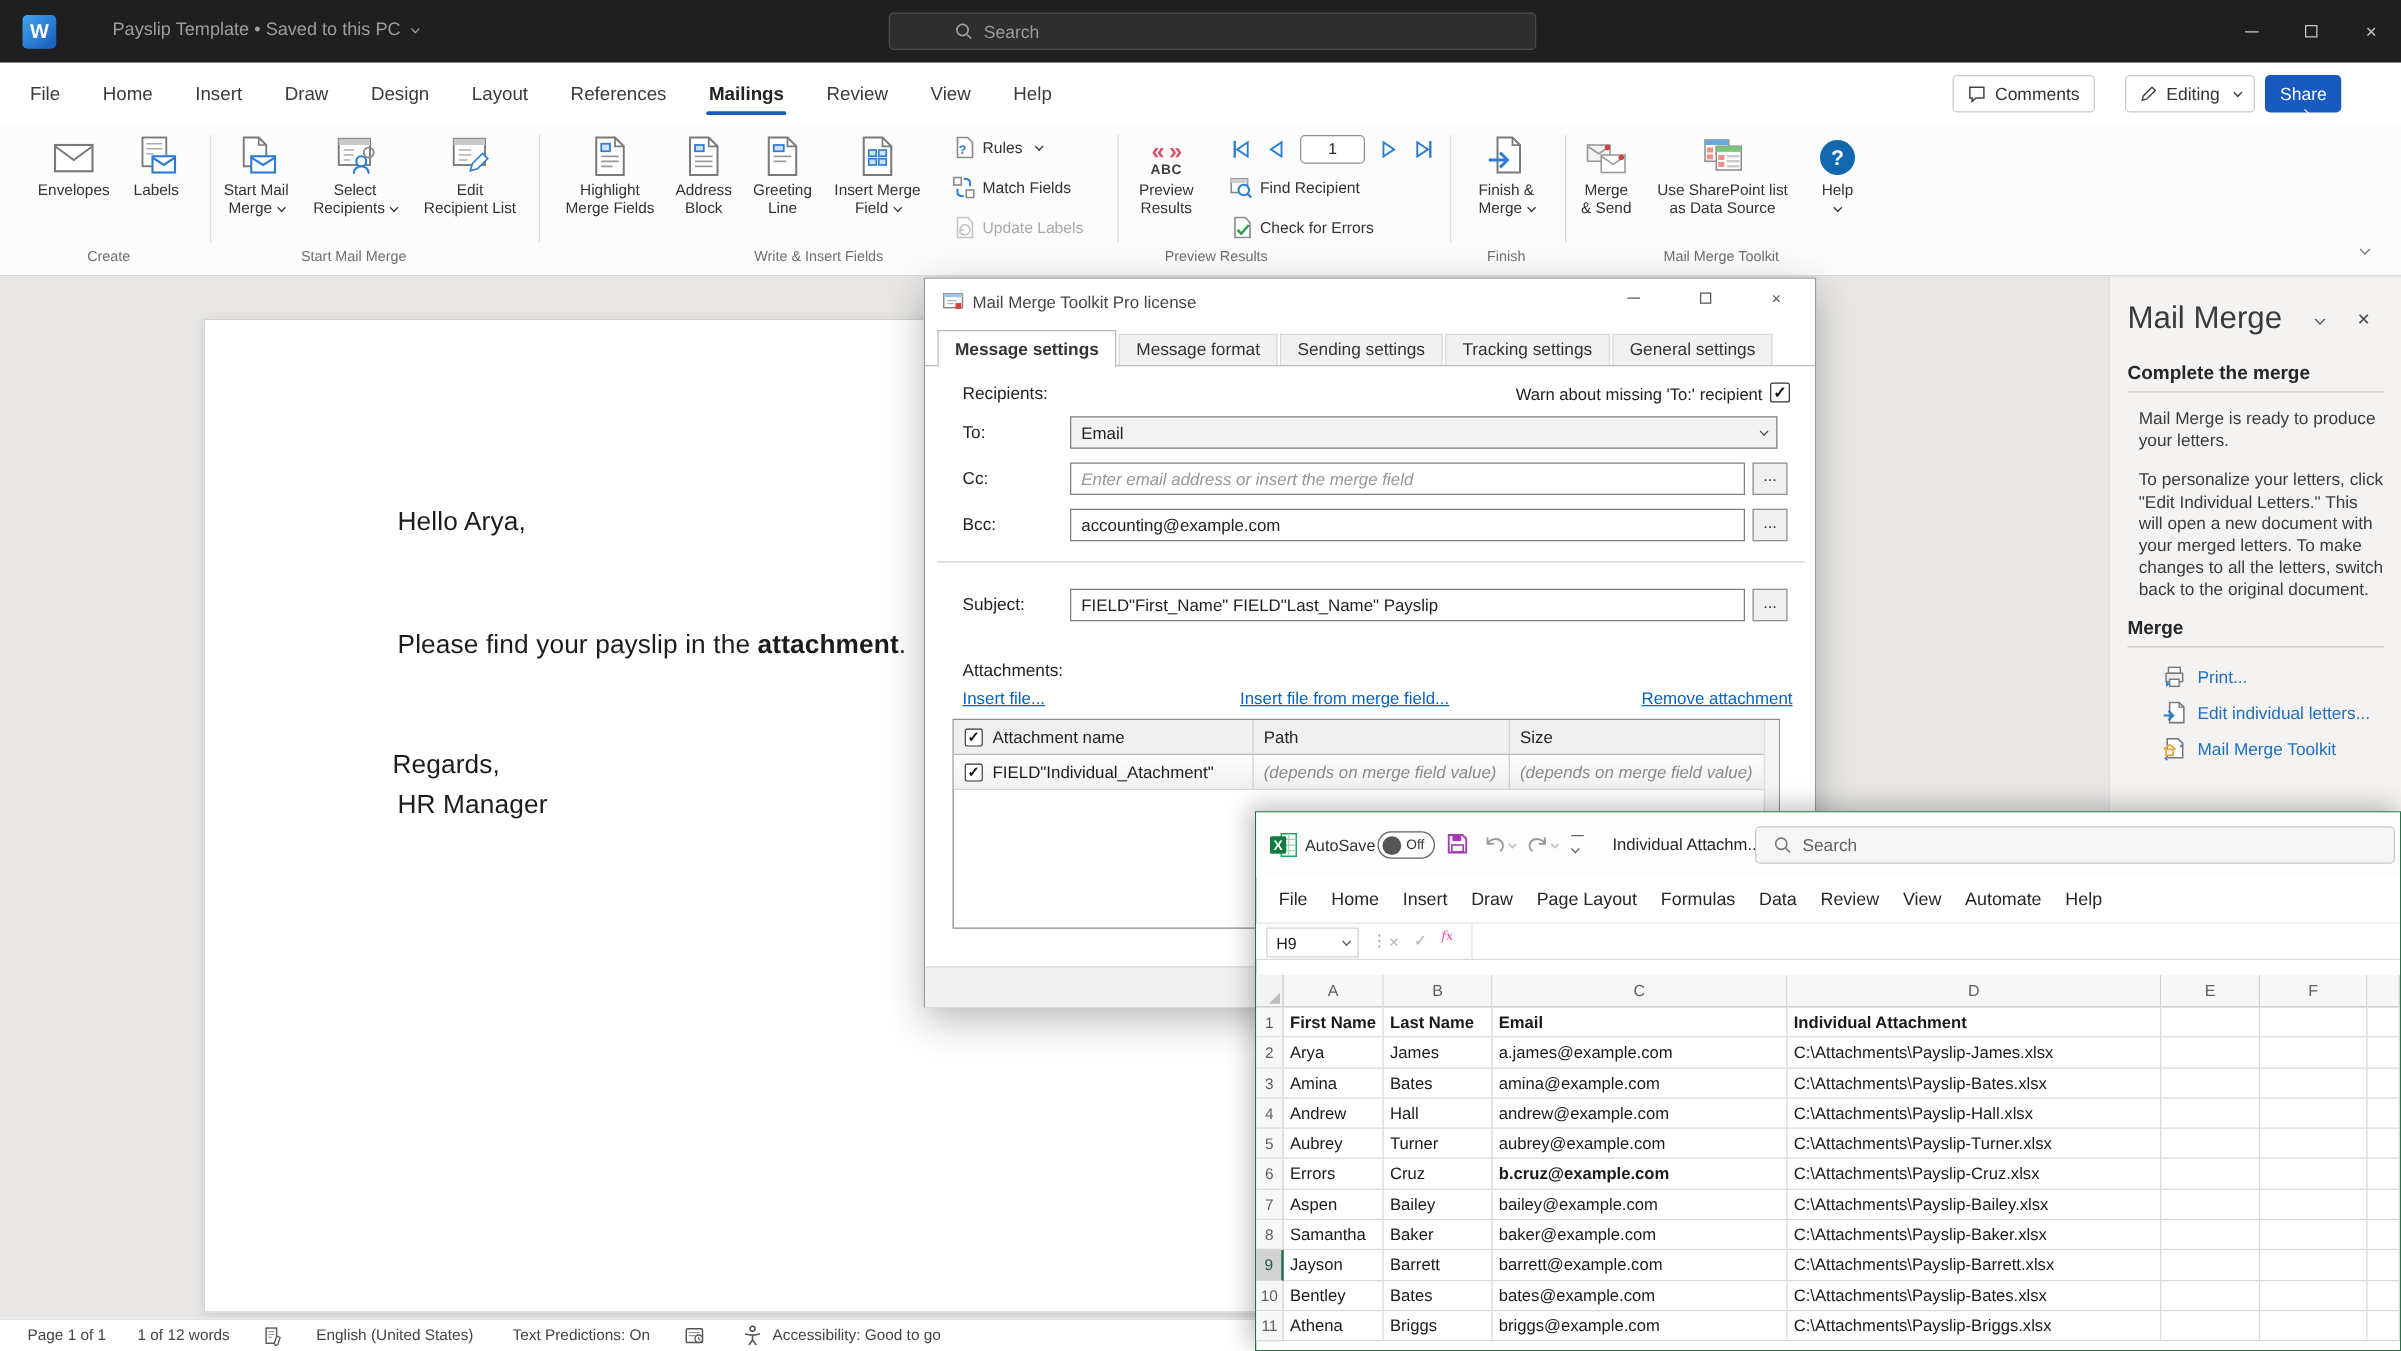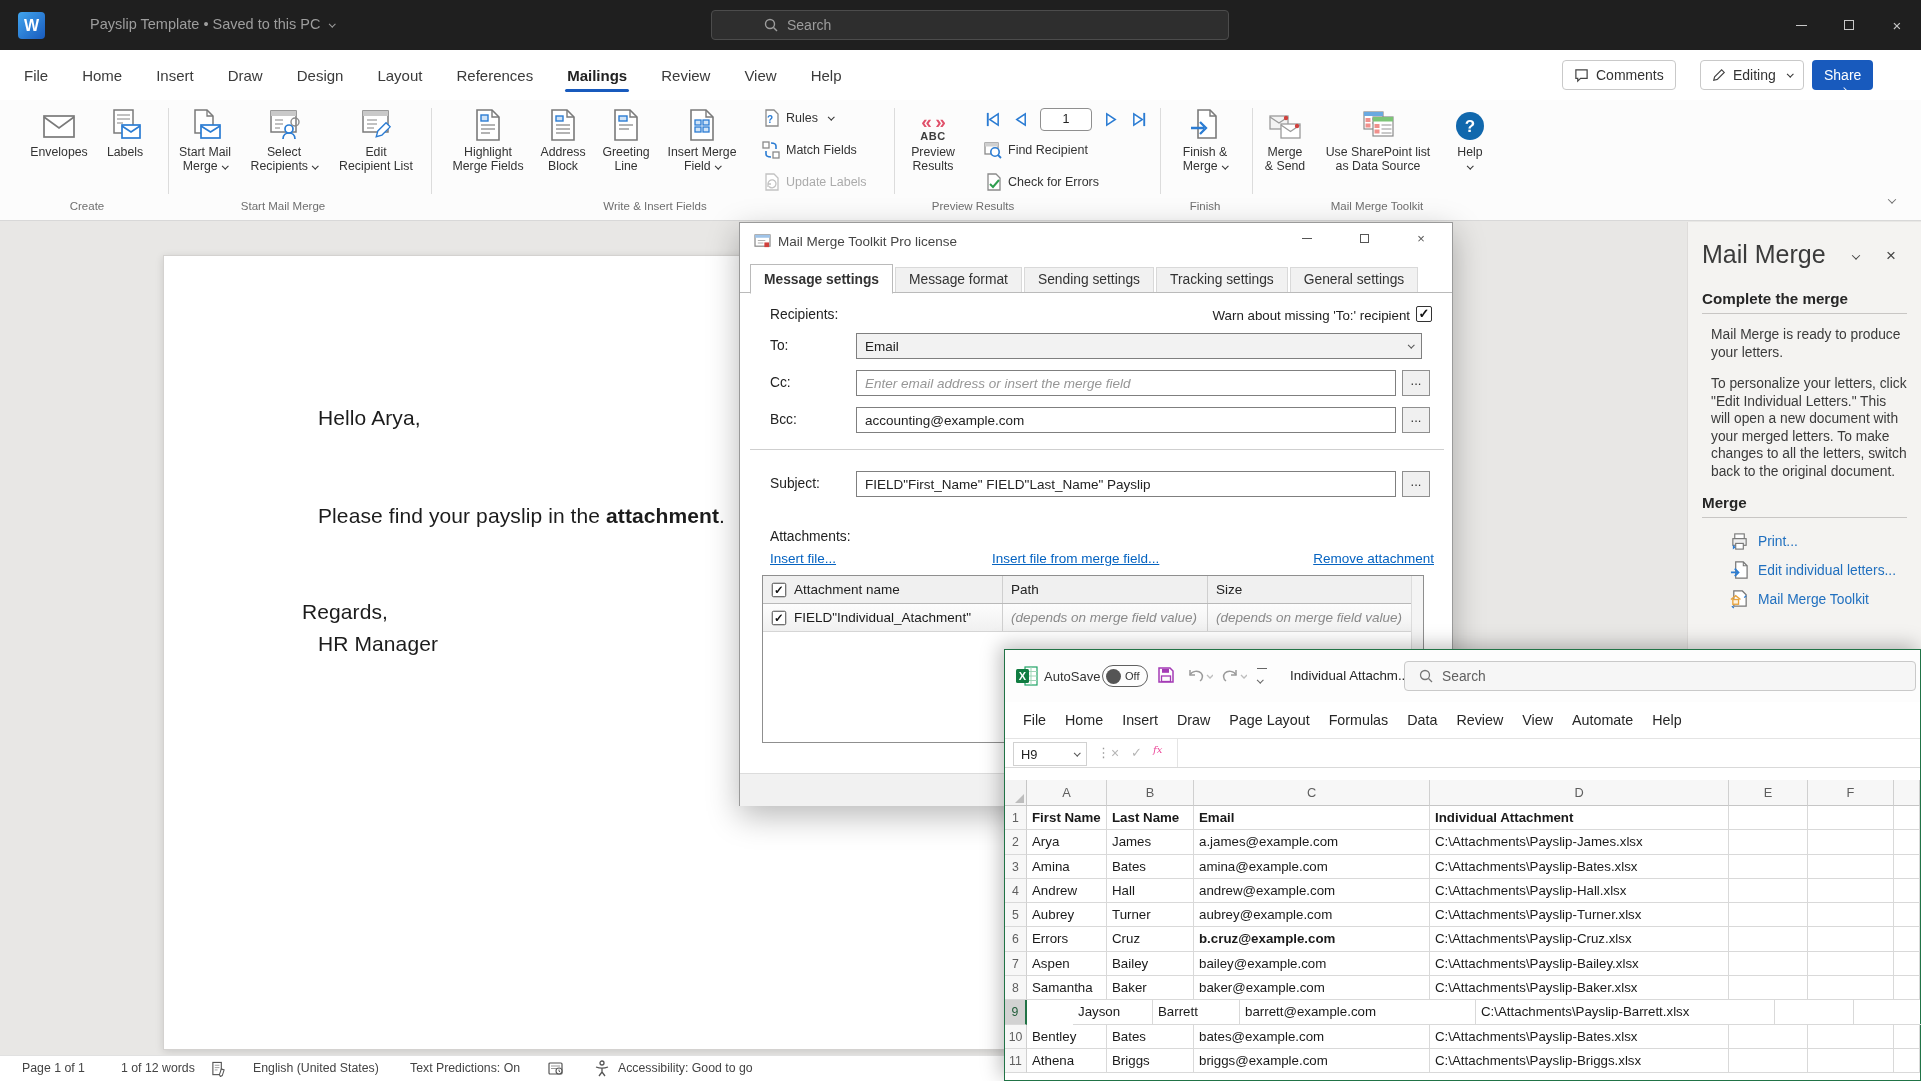--- a/index.html
+++ b/index.html
@@ -402,27 +402,27 @@
     <div class="glabel" style="left:575px;width:160px;">Write &amp; Insert Fields</div>
     <div class="glabel" style="left:903px;width:140px;">Preview Results</div>
     <div class="glabel" style="left:1155px;width:100px;">Finish</div>
     <div class="glabel" style="left:1297px;width:160px;">Mail Merge Toolkit</div>
     <span class="chev" style="position:absolute;left:1884px;top:98px;color:#6f6f6f;"></span>
   </div>
 
   <div class="page">
     <div class="doctext" style="left:154px;top:150px;"><span>Hello Arya,</span></div>
     <div class="doctext" style="left:154px;top:248px;"><span>Please find your payslip in the </span><b>attachment</b><span>.</span></div>
-    <div class="doctext" style="left:138px;top:344px;"><span>Regards,</span></div>
+    <div class="doctext" style="left:150px;top:344px;"><span>Regards,</span></div>
     <div class="doctext" style="left:154px;top:376px;"><span>HR Manager</span></div>
   </div>
 
   <div class="statusbar">
     <span class="stitem" style="left:22px;">Page 1 of 1</span>
-    <span class="stitem" style="left:110px;margin-left:11px;">1 of 12 words</span>
+    <span class="stitem" style="left:110px;">1 of 12 words</span>
     <svg class="stitem" style="left:211px;top:5px;" width="15" height="16" viewBox="0 0 16 16">
         <rect x="2" y="1" width="9" height="13" fill="#fff" stroke="#555" stroke-width="1.2"></rect>
         <path d="M4 4h5M4 6.5h5M4 9h3" stroke="#999" stroke-width="1"></path>
         <path d="M9 14l2-6 3 1-2 6-2 1z" fill="#fff" stroke="#555" stroke-width="1.1"></path>
       </svg>
     <span class="stitem" style="left:253px;">English (United States)</span>
     <span class="stitem" style="left:410px;">Text Predictions: On</span>
     <svg class="stitem" style="left:548px;top:5px;" width="16" height="16" viewBox="0 0 16 16">
         <rect x="1" y="2" width="13" height="11" rx="1" fill="#fff" stroke="#555" stroke-width="1.2"></rect>
         <path d="M3 5h9M3 7.5h6" stroke="#999" stroke-width="1"></path>
@@ -722,21 +722,21 @@
             <div class="xc" style="width: 80px;">Samantha</div>
             <div class="xc" style="width: 87px;">Baker</div>
             <div class="xc" style="width: 236px;">baker@example.com</div>
             <div class="xc" style="width: 299px;">C:\Attachments\Payslip-Baker.xlsx</div>
             <div class="xc" style="width: 79px;"></div>
             <div class="xc" style="width: 86px;"></div>
             <div class="xc" style="width: 26px;"></div>
           </div>
           <div class="xrow">
             <div class="xn active">9</div>
-            <div class="xc" style="width: 80px; margin-left: 46px;">Jayson</div>
+            <div class="xc" style="width: 80px;">Jayson</div>
             <div class="xc" style="width: 87px;">Barrett</div>
             <div class="xc" style="width: 236px;">barrett@example.com</div>
             <div class="xc" style="width: 299px;">C:\Attachments\Payslip-Barrett.xlsx</div>
             <div class="xc" style="width: 79px;"></div>
             <div class="xc" style="width: 86px;"></div>
             <div class="xc" style="width: 26px;"></div>
           </div>
           <div class="xrow">
             <div class="xn">10</div>
             <div class="xc" style="width: 80px;">Bentley</div>

